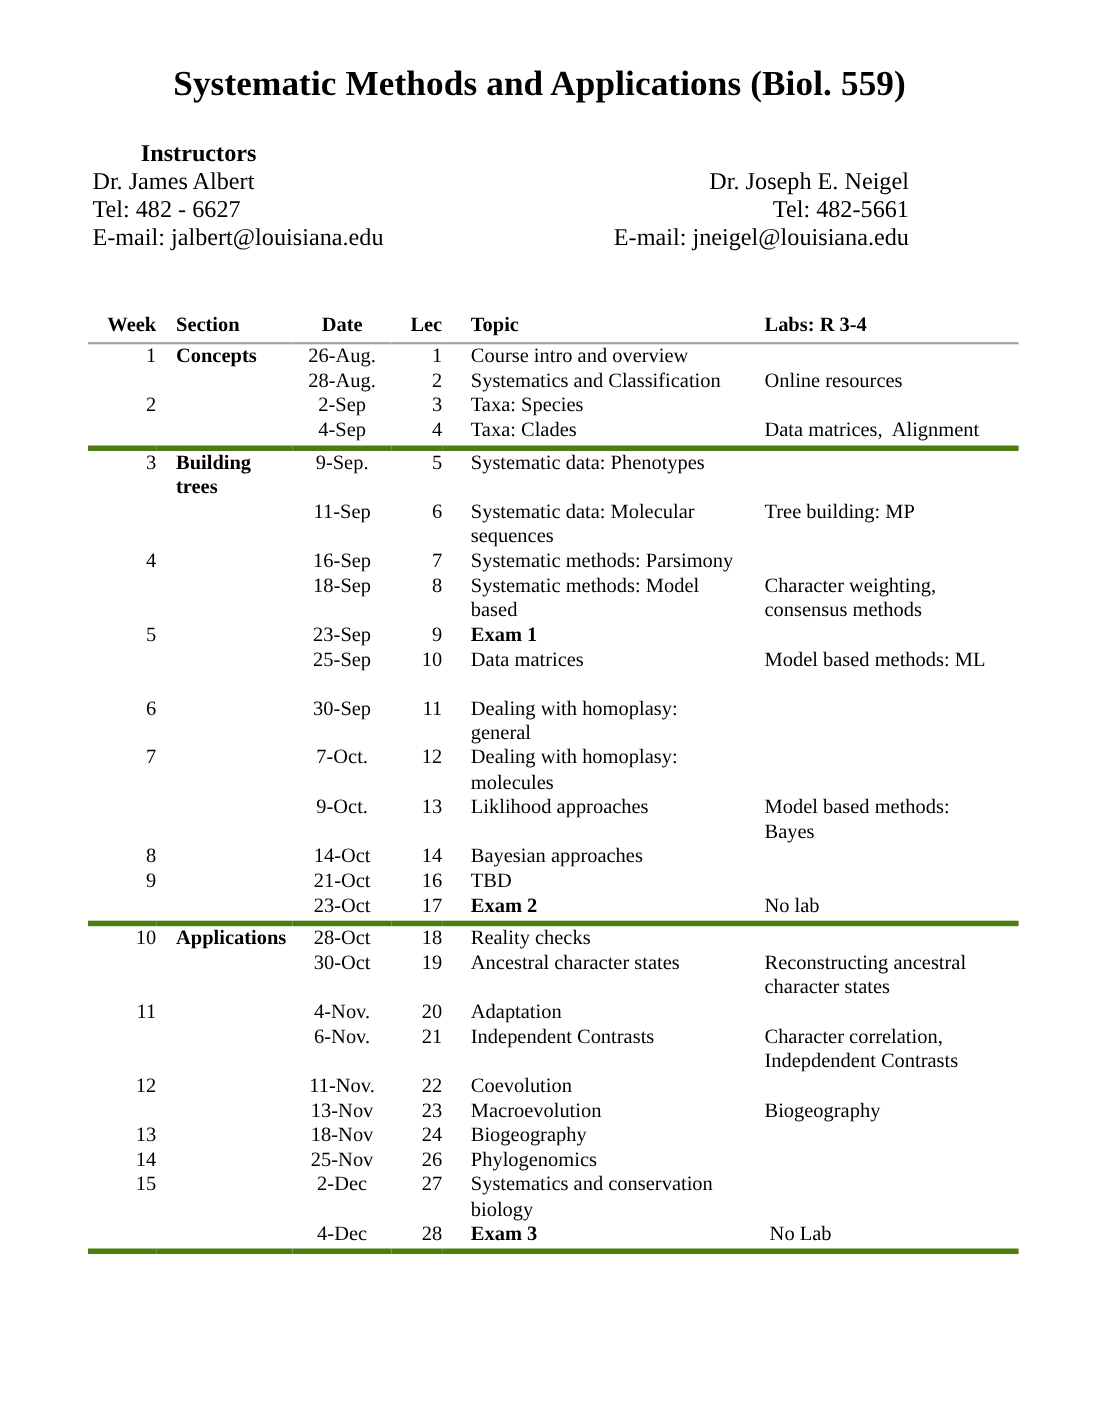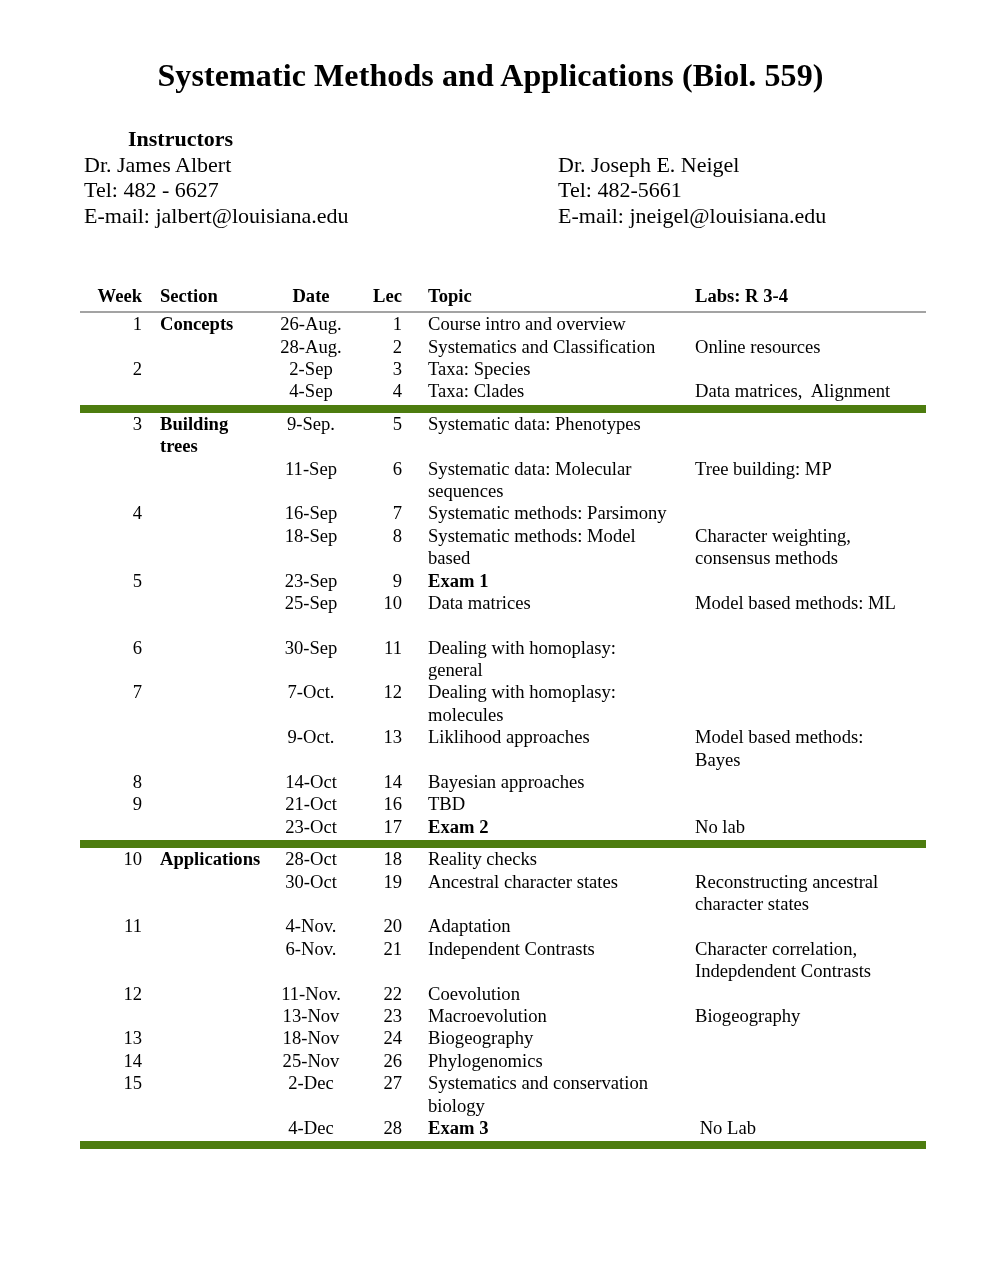--- a/index.html
+++ b/index.html
@@ -23,41 +23,41 @@
     line-height: 30px;
     letter-spacing: 0.1px;
   }
   .instructors {
     margin: 36px 0 0 84px;
     font-size: 22px;
     line-height: 25.7px;
   }
   .inst-heading { font-weight: bold; margin-left: 44px; }
   .inst-cols { position: relative; }
-  .inst-col.right { position: absolute; left: 474px; top: 0; }
+  .inst-col.right { position: absolute; left: 474px; top: 0; text-align: right; }
   table.schedule {
     margin: 56px 0 0 80px;
     width: 846px;
     border-collapse: collapse;
     table-layout: fixed;
     font-size: 18.6px;
     line-height: 22.4px;
   }
   th, td { padding: 0; vertical-align: top; font-weight: normal; }
   thead th { font-weight: bold; border-bottom: 2px solid #a3a3a3; padding-bottom: 4px; }
   .c-week  { text-align: right; }
   .c-section { padding-left: 18px; white-space: pre-wrap; }
   td.c-section { font-weight: bold; }
   th.c-section { text-align: left; }
   .c-date  { text-align: center; }
   .c-lec   { text-align: right; }
   .c-topic { padding-left: 26px; text-align: left; white-space: pre-wrap; }
   .c-labs  { padding-left: 5px; text-align: left; white-space: pre-wrap; }
   td.exam  { font-weight: bold; }
-  tr.rule td { border-bottom: 8px solid #4d7c0f; padding-bottom: 2px; }
+  tr.rule td { border-bottom: 5px solid #4d7c0f; padding-bottom: 2px; }
   tr.gap td { padding-bottom: 22px; }
 </style>
 </head>
 <body>
 
 <div class="page">
 
   <h1 class="title">Systematic Methods and Applications (Biol. 559)</h1>
 
   <div class="instructors">

